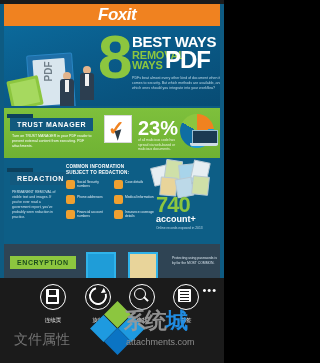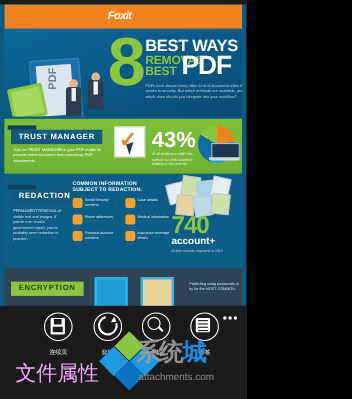--- a/index.html
+++ b/index.html
@@ -8,21 +8,21 @@
   .screen{position:relative;width:224px;height:363px;background:#0d4a6b;overflow:hidden;}
 
   
   .doc{position:absolute;left:0;top:0;width:224px;height:363px;background:#0e5b82;}
   .paper-edge{position:absolute;left:0;top:0;width:224px;height:4px;background:#1b1b1b;}
 
   
   .hero{position:absolute;left:4px;top:4px;right:4px;height:102px;
         background:linear-gradient(160deg,#0c6ea0 0%,#0a5d8c 45%,#084c74 100%);overflow:hidden;}
   .orangebar{position:absolute;left:0;top:0;width:100%;height:22px;background:#f08220;}
-  .foxit-logo{position:absolute;left:94px;top:4px;font-size:10px;font-style:italic;font-weight:bold;
+  .foxit-logo{position:absolute;left:94px;top:4px;font-size:17px;font-style:italic;font-weight:bold;
         color:#ffffff;letter-spacing:-0.5px;line-height:14px;}
   .hero-inner{position:absolute;left:0;top:22px;right:0;bottom:0;}
   .bigeight{position:absolute;left:94px;top:2px;font-size:62px;line-height:58px;font-weight:bold;
         color:#8cc63f;letter-spacing:-4px;}
   .hdl1{position:absolute;left:128px;top:8px;font-size:15px;font-weight:bold;color:#ffffff;
         letter-spacing:-0.3px;line-height:15px;white-space:nowrap;}
   .hdl2{position:absolute;left:128px;top:24px;font-size:11px;font-weight:bold;color:#8cc63f;
         letter-spacing:-0.2px;line-height:11px;}
   .hdl3{position:absolute;left:128px;top:34px;font-size:11px;font-weight:bold;color:#8cc63f;
         letter-spacing:-0.2px;line-height:11px;}
@@ -95,21 +95,21 @@
 
   
   .toolbar{position:absolute;left:0;bottom:0;width:224px;height:85px;background:#1b1b1b;}
   .tb-row{position:absolute;left:0;top:6px;width:224px;height:44px;}
   .tb-item{position:absolute;width:46px;text-align:center;}
   .tb-circle{display:inline-block;width:24px;height:24px;border:1.6px solid #ffffff;border-radius:50%;
         position:relative;}
   .tb-label{display:block;margin-top:3px;font-size:5.5px;color:#e8e8e8;line-height:7px;
         font-family:"DejaVu Sans",sans-serif;}
   .tb-more{position:absolute;right:7px;top:7px;color:#ffffff;font-size:11px;line-height:11px;letter-spacing:1px;}
-  .fileprop{position:absolute;left:14px;bottom:16px;font-size:19px;color:#f0abfc;line-height:15px;
+  .fileprop{position:absolute;left:14px;bottom:16px;font-size:14px;color:#737373;line-height:15px;
         font-family:"DejaVu Sans",sans-serif;}
 
   
   .g-page{position:absolute;left:5px;top:4px;width:13px;height:15px;background:#ffffff;border-radius:1px;}
   .g-page:after{content:"";position:absolute;left:3px;top:1px;width:7px;height:5px;background:#1b1b1b;}
   .g-page:before{content:"";position:absolute;left:2px;top:8px;width:9px;height:5px;background:#1b1b1b;}
   .g-rot{position:absolute;left:3px;top:2px;width:14px;height:14px;border:2px solid #ffffff;
         border-radius:50%;border-top-color:transparent;transform:rotate(30deg);}
   .g-rot:after{content:"";position:absolute;left:8px;top:-3px;width:0;height:0;
         border-left:4px solid #ffffff;border-top:3px solid transparent;border-bottom:3px solid transparent;}
@@ -151,34 +151,34 @@
         </div>
         <div class="person p2">
           <span class="head"></span>
           <span class="body"></span>
           <span class="shirt"></span>
         </div>
 
         <div class="bigeight">8</div>
         <div class="hdl1">BEST WAYS TO</div>
         <div class="hdl2">REMOVAL</div>
-        <div class="hdl3">BEST</div>
+        <div class="hdl3">WAYS</div>
         <div class="hdl4">PDF</div>
         <div class="herobody">PDFs beat almost every other kind of document when it comes to security. But which methods are available, and which ones should you integrate into your workflow?</div>
       </div>
     </div>
 
     <div class="band-trust">
       <div class="tag tag-trust shadow">TRUST MANAGER</div>
       <div class="trust-body">Turn on TRUST MANAGER in your PDF reader to prevent external content from executing. PDF attachments.</div>
       <div class="check">
         <span class="check-mark">✓</span>
       </div>
       <div class="cursor"></div>
-      <div class="stat23">43%</div>
+      <div class="stat23">23%</div>
       <div class="stat23-sub">of all malicious code has spread via web-based or malicious documents.</div>
       <div class="pie"></div>
       <div class="laptop">
         <span class="lid"></span>
         <span class="base"></span>
       </div>
     </div>
 
     <div class="band-red">
       <div class="tag tag-red shadow">REDACTION</div>

